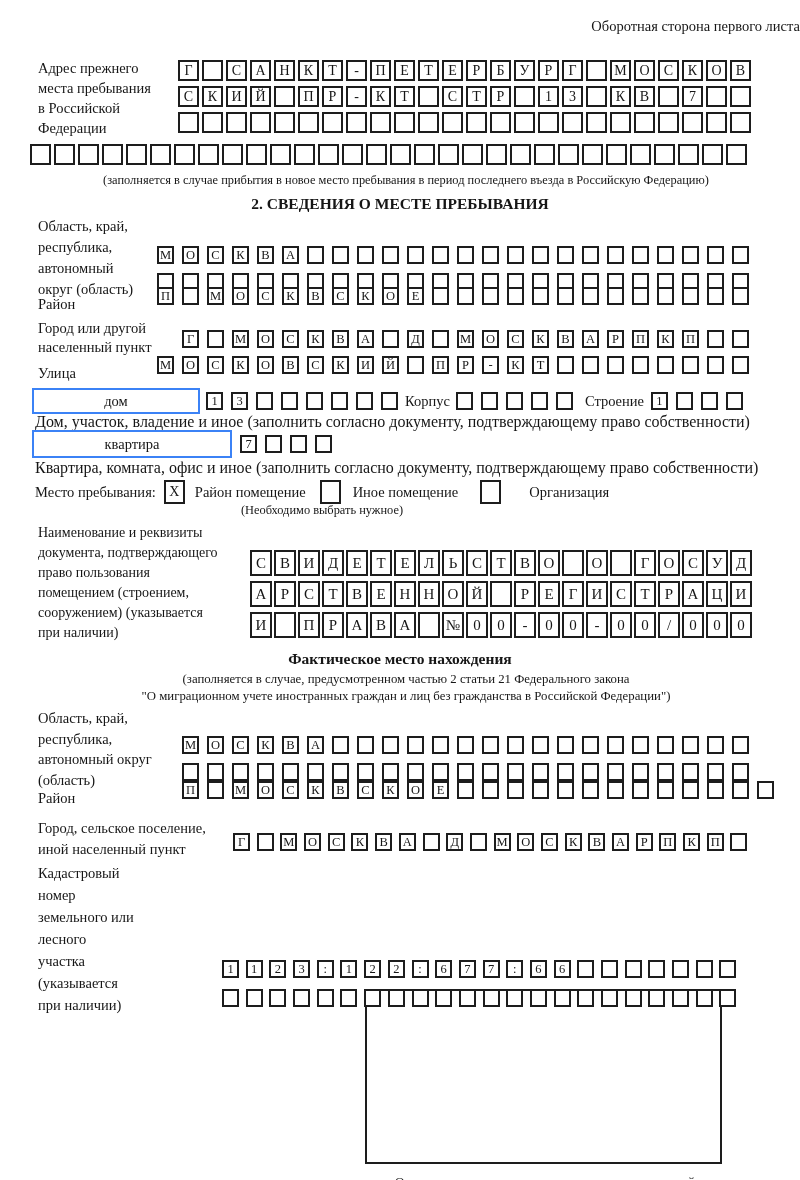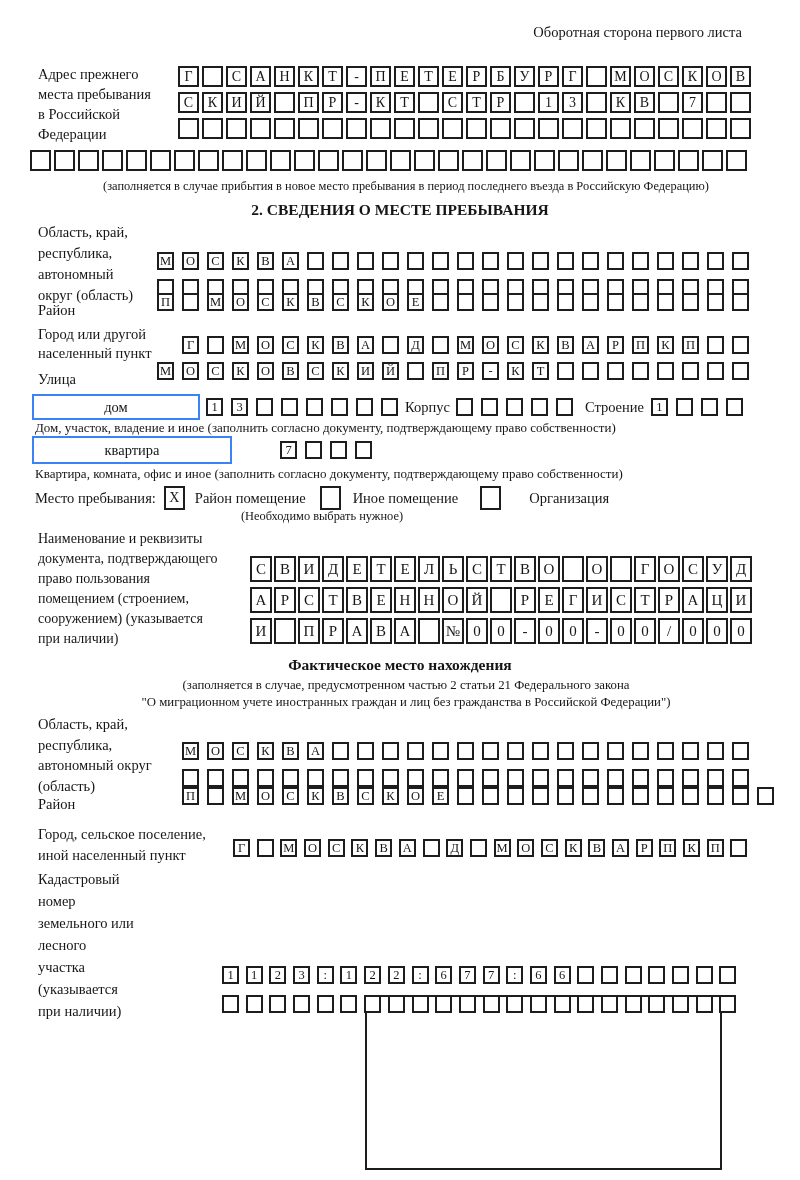--- a/index.html
+++ b/index.html
@@ -1,40 +1,40 @@
 <!DOCTYPE html>
 <html><head>
 <meta charset="utf-8">
 <style>
   html,body{margin:0;padding:0;background:#ffffff;}
   .page{
     position:relative;width:800px;height:1180px;background:#fff;
     font-family:"Liberation Serif","DejaVu Serif",serif;color:#161616;overflow:hidden;
   }
-  .hdr{margin-top:24px;padding-right:58px;text-align:right;font-size:14.5px;}
+  .hdr{margin-top:18px;text-align:right;font-size:14.5px;}
   .frow{display:flex;align-items:flex-end;}
   .flabel{white-space:pre-line;font-size:14.5px;line-height:20px;padding-left:8px;box-sizing:border-box;flex-shrink:0;}
   .cells-col{display:block;}
   .cells-row{display:flex;}
   .cell{
     box-sizing:border-box;border:2px solid #1d1d1d;background:#fff;
     display:flex;align-items:center;justify-content:center;flex-shrink:0;
   }
   
   .row-addr{gap:3px;margin-bottom:5px;}
   .row-addr .cell{width:21px;height:21px;font-size:14px;}
   
   .row-sm{gap:8px;margin-bottom:9px;}
   .row-sm .cell{width:17px;height:18px;font-size:12.5px;}
   .row-sm.g7{gap:6.7px;}
   
   .row-lg{gap:2px;margin-bottom:5px;}
   .row-lg .cell{width:22px;height:26px;font-size:15px;}
   .note{text-align:center;font-size:12.4px;line-height:15px;padding-left:12px;}
-  .lnote{font-size:13px;line-height:15px;margin-left:35px;}
+  .lnote{font-size:16px;line-height:15px;margin-left:35px;}
   .title{font-weight:bold;font-size:15.5px;text-align:center;line-height:19px;}
   .namebox{box-sizing:border-box;border:2px solid #3b82f6;height:26px;display:flex;align-items:center;justify-content:center;font-size:14.5px;flex-shrink:0;}
   .inline-lbl{font-size:14.5px;line-height:24px;white-space:nowrap;}
   .checkbox{box-sizing:border-box;border:2px solid #1d1d1d;width:21px;height:24px;display:flex;align-items:center;justify-content:center;font-size:14px;flex-shrink:0;}
   .stamp-box{box-sizing:border-box;border:2px solid #1d1d1d;width:357px;height:175px;margin-left:365px;margin-top:-27px;background:#fff;}
   .stamp-cap{white-space:pre-line;text-align:center;font-size:13px;line-height:20px;width:390px;margin-left:350px;margin-top:8px;}
 </style>
 </head>
 <body>
 
@@ -338,21 +338,21 @@
     <div class="inline-lbl" style="margin-left:12px;">Строение</div>
     <div class="cells-row row-sm" style="margin:0 0 0 7px;">
         <div class="cell">1</div>
         <div class="cell"></div>
         <div class="cell"></div>
         <div class="cell"></div>
       </div>
   </div>
   <div class="lnote">Дом, участок, владение и иное (заполнить согласно документу, подтверждающему право собственности)</div>
 
-  <div class="frow" style="margin:1px 0 0 32px;align-items:center;gap:40px;">
+  <div class="frow" style="margin:1px 0 0 32px;align-items:center;">
     <div class="namebox" style="width:200px;height:28px;">квартира</div>
     <div class="cells-row row-sm" style="margin:0 0 0 8px;">
         <div class="cell">7</div>
         <div class="cell"></div>
         <div class="cell"></div>
         <div class="cell"></div>
       </div>
   </div>
   <div class="lnote" style="margin-top:2px;">Квартира, комната, офис и иное (заполнить согласно документу, подтверждающему право собственности)</div>
 

